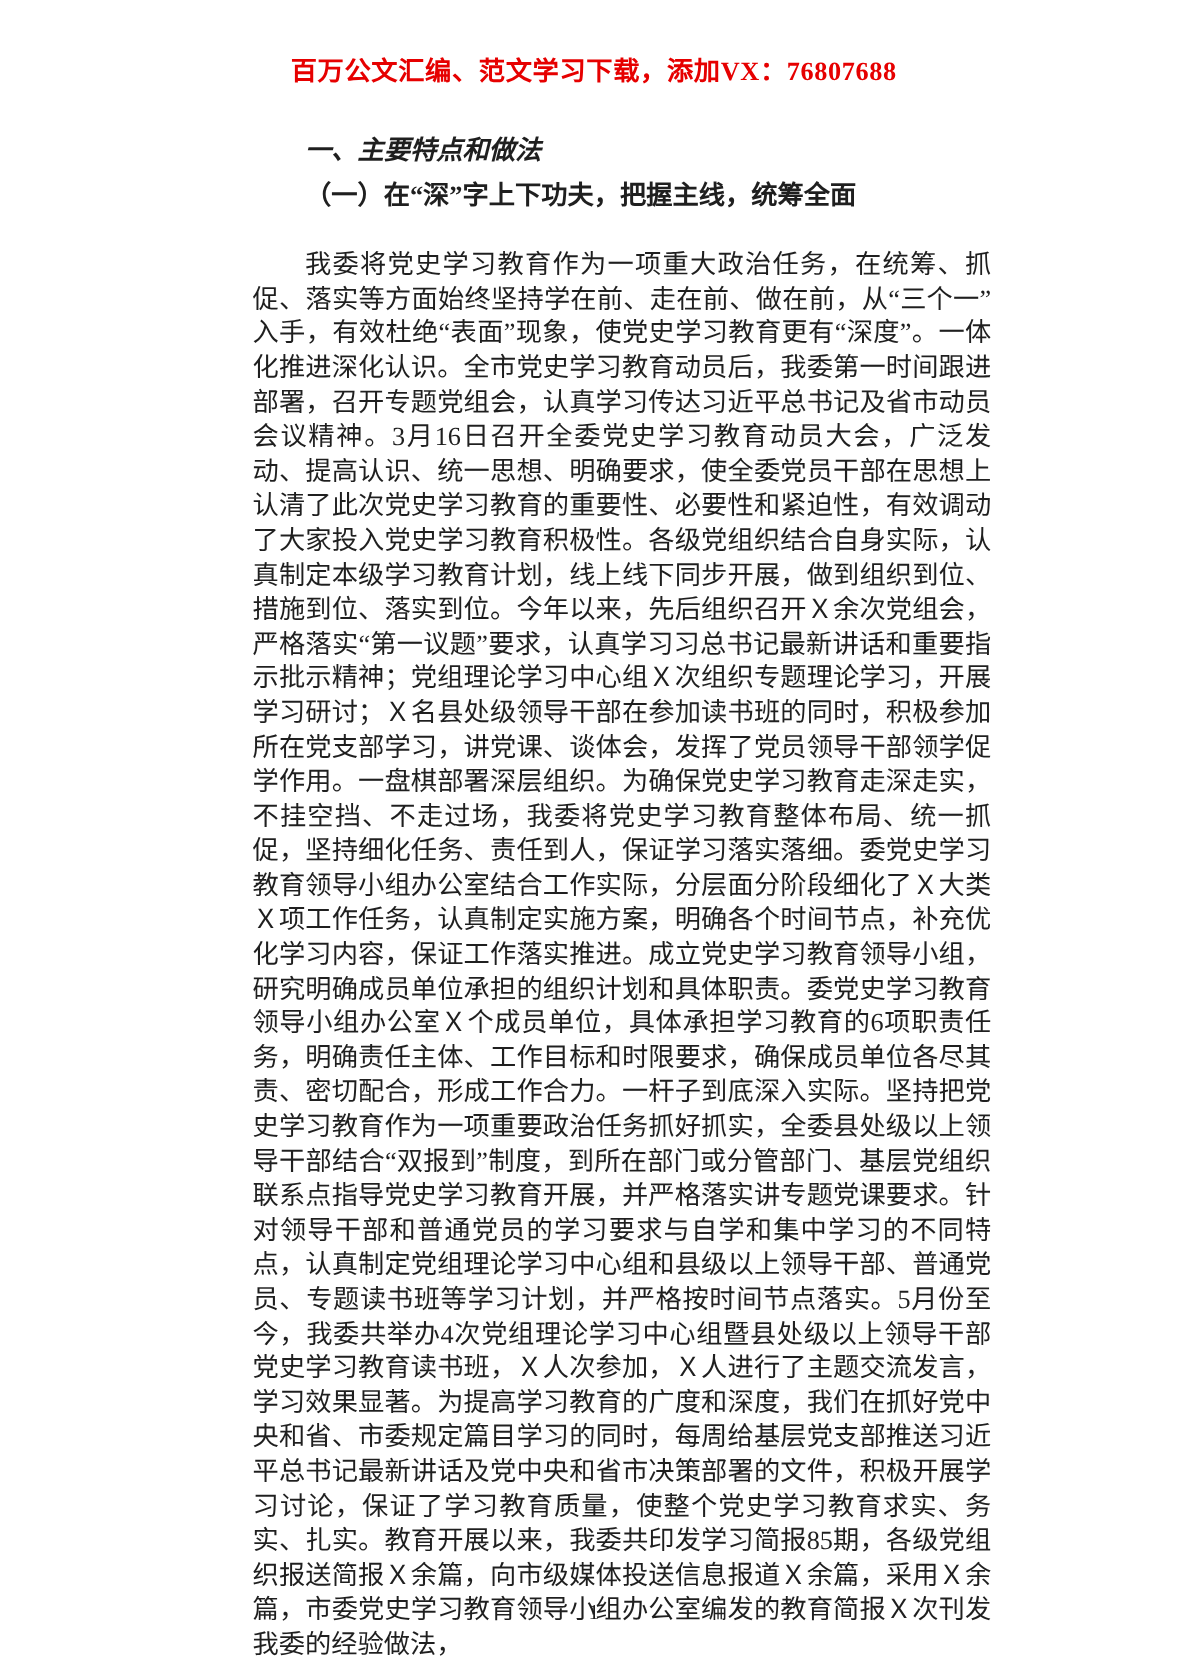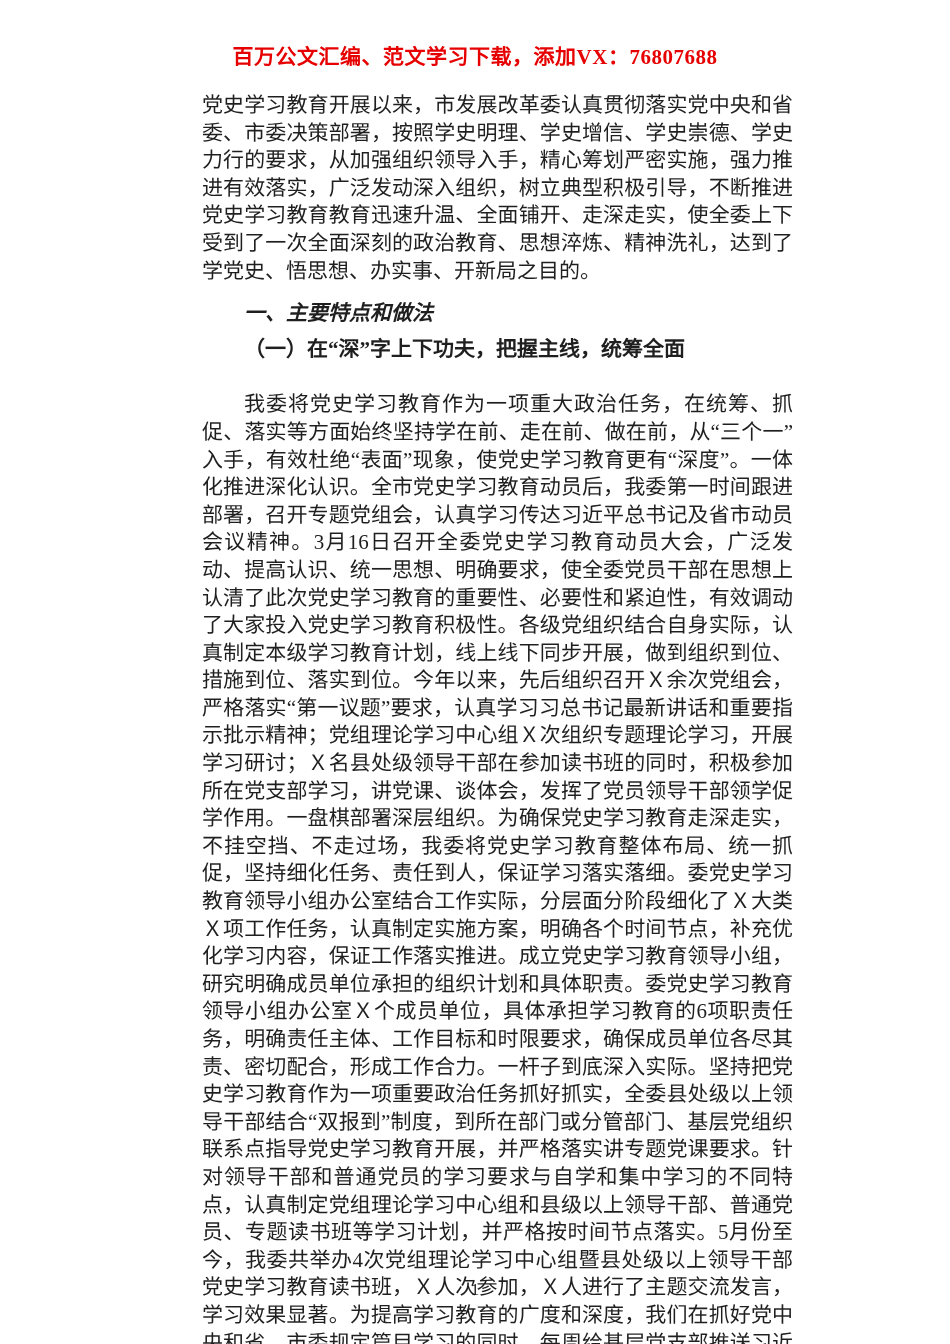--- a/index.html
+++ b/index.html
@@ -65,21 +65,20 @@
   }
 </style>
 </head>
 <body>
 
 <div class="page" style="background: rgb(255, 255, 255);">
 
   <div class="doc-header" style="color: rgb(230, 0, 0);">百万公文汇编、范文学习下载，添加VX：76807688</div>
 
   <div class="doc-content" style="color: rgb(31, 31, 31);">
-      <p class="body">党史学习教育开展以来，市发展改革委认真贯彻落实党中央和省委、市委决策部署，按照学史明理、学史增信、学史崇德、学史力行的要求，从加强组织领导入手，精心筹划严密实施，强力推进有效落实，广泛发动深入组织，树立典型积极引导，不断推进党史学习教育教育迅速升温、全面铺开、走深走实，使全委上下受到了一次全面深刻的政治教育、思想淬炼、精神洗礼，达到了学党史、悟思想、办实事、开新局之目的。</p>
       <p class="heading1 indent">一、主要特点和做法</p>
       <p class="heading2 indent">（一）在“深”字上下功夫，把握主线，统筹全面</p>
       <p class="body indent">我委将党史学习教育作为一项重大政治任务，在统筹、抓促、落实等方面始终坚持学在前、走在前、做在前，从“三个一”入手，有效杜绝“表面”现象，使党史学习教育更有“深度”。一体化推进深化认识。全市党史学习教育动员后，我委第一时间跟进部署，召开专题党组会，认真学习传达习近平总书记及省市动员会议精神。3月16日召开全委党史学习教育动员大会，广泛发动、提高认识、统一思想、明确要求，使全委党员干部在思想上认清了此次党史学习教育的重要性、必要性和紧迫性，有效调动了大家投入党史学习教育积极性。各级党组织结合自身实际，认真制定本级学习教育计划，线上线下同步开展，做到组织到位、措施到位、落实到位。今年以来，先后组织召开Ｘ余次党组会，严格落实“第一议题”要求，认真学习习总书记最新讲话和重要指示批示精神；党组理论学习中心组Ｘ次组织专题理论学习，开展学习研讨；Ｘ名县处级领导干部在参加读书班的同时，积极参加所在党支部学习，讲党课、谈体会，发挥了党员领导干部领学促学作用。一盘棋部署深层组织。为确保党史学习教育走深走实，不挂空挡、不走过场，我委将党史学习教育整体布局、统一抓促，坚持细化任务、责任到人，保证学习落实落细。委党史学习教育领导小组办公室结合工作实际，分层面分阶段细化了Ｘ大类Ｘ项工作任务，认真制定实施方案，明确各个时间节点，补充优化学习内容，保证工作落实推进。成立党史学习教育领导小组，研究明确成员单位承担的组织计划和具体职责。委党史学习教育领导小组办公室Ｘ个成员单位，具体承担学习教育的6项职责任务，明确责任主体、工作目标和时限要求，确保成员单位各尽其责、密切配合，形成工作合力。一杆子到底深入实际。坚持把党史学习教育作为一项重要政治任务抓好抓实，全委县处级以上领导干部结合“双报到”制度，到所在部门或分管部门、基层党组织联系点指导党史学习教育开展，并严格落实讲专题党课要求。针对领导干部和普通党员的学习要求与自学和集中学习的不同特点，认真制定党组理论学习中心组和县级以上领导干部、普通党员、专题读书班等学习计划，并严格按时间节点落实。5月份至今，我委共举办4次党组理论学习中心组暨县处级以上领导干部党史学习教育读书班，Ｘ人次参加，Ｘ人进行了主题交流发言，学习效果显著。为提高学习教育的广度和深度，我们在抓好党中央和省、市委规定篇目学习的同时，每周给基层党支部推送习近平总书记最新讲话及党中央和省市决策部署的文件，积极开展学习讨论，保证了学习教育质量，使整个党史学习教育求实、务实、扎实。教育开展以来，我委共印发学习简报85期，各级党组织报送简报Ｘ余篇，向市级媒体投送信息报道Ｘ余篇，采用Ｘ余篇，市委党史学习教育领导小组办公室编发的教育简报Ｘ次刊发我委的经验做法，</p>
     </div>
 
   <div class="page-number">1</div>
 
 </div>
 
 </body></html>

